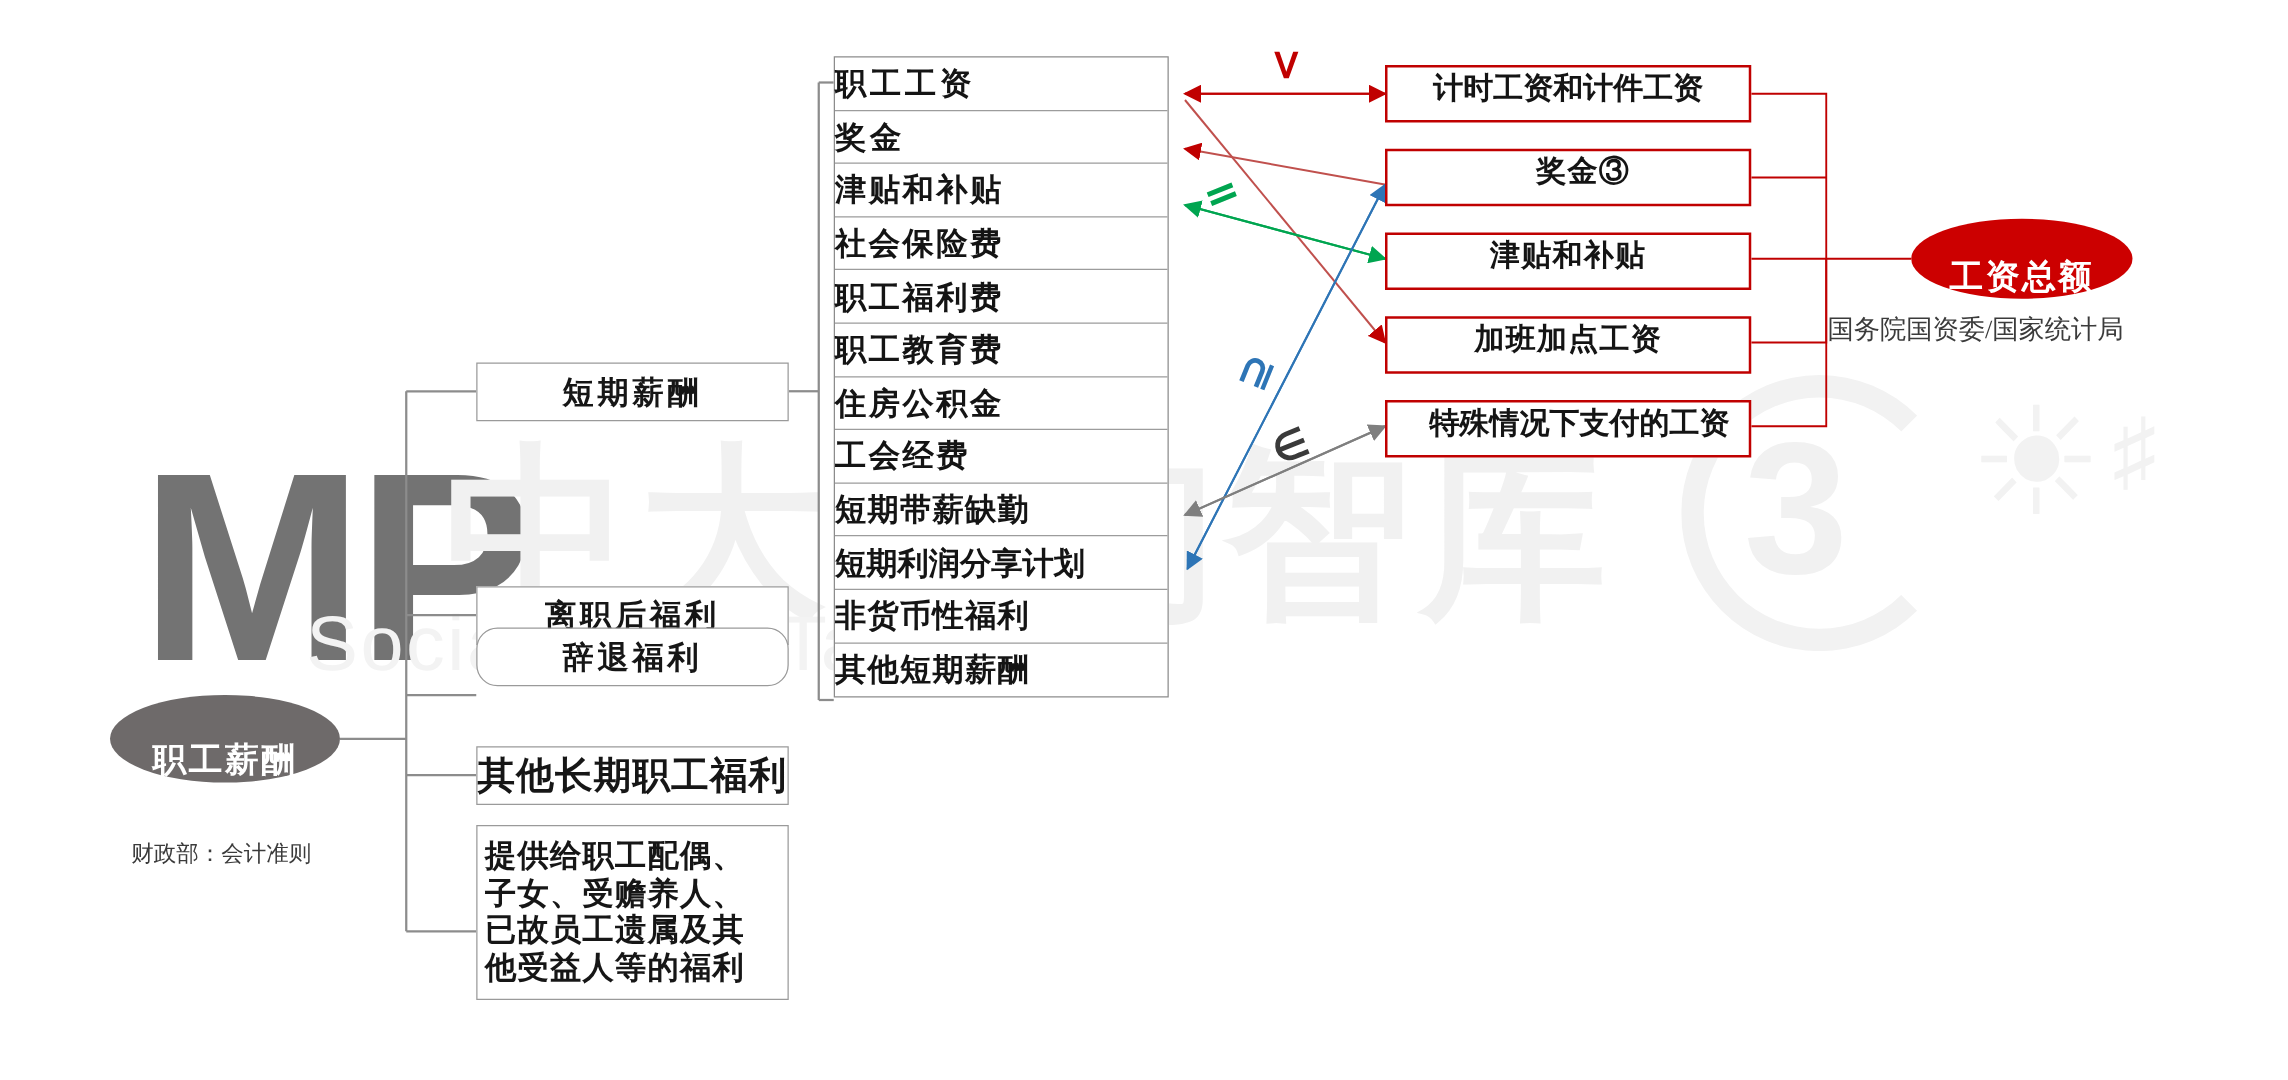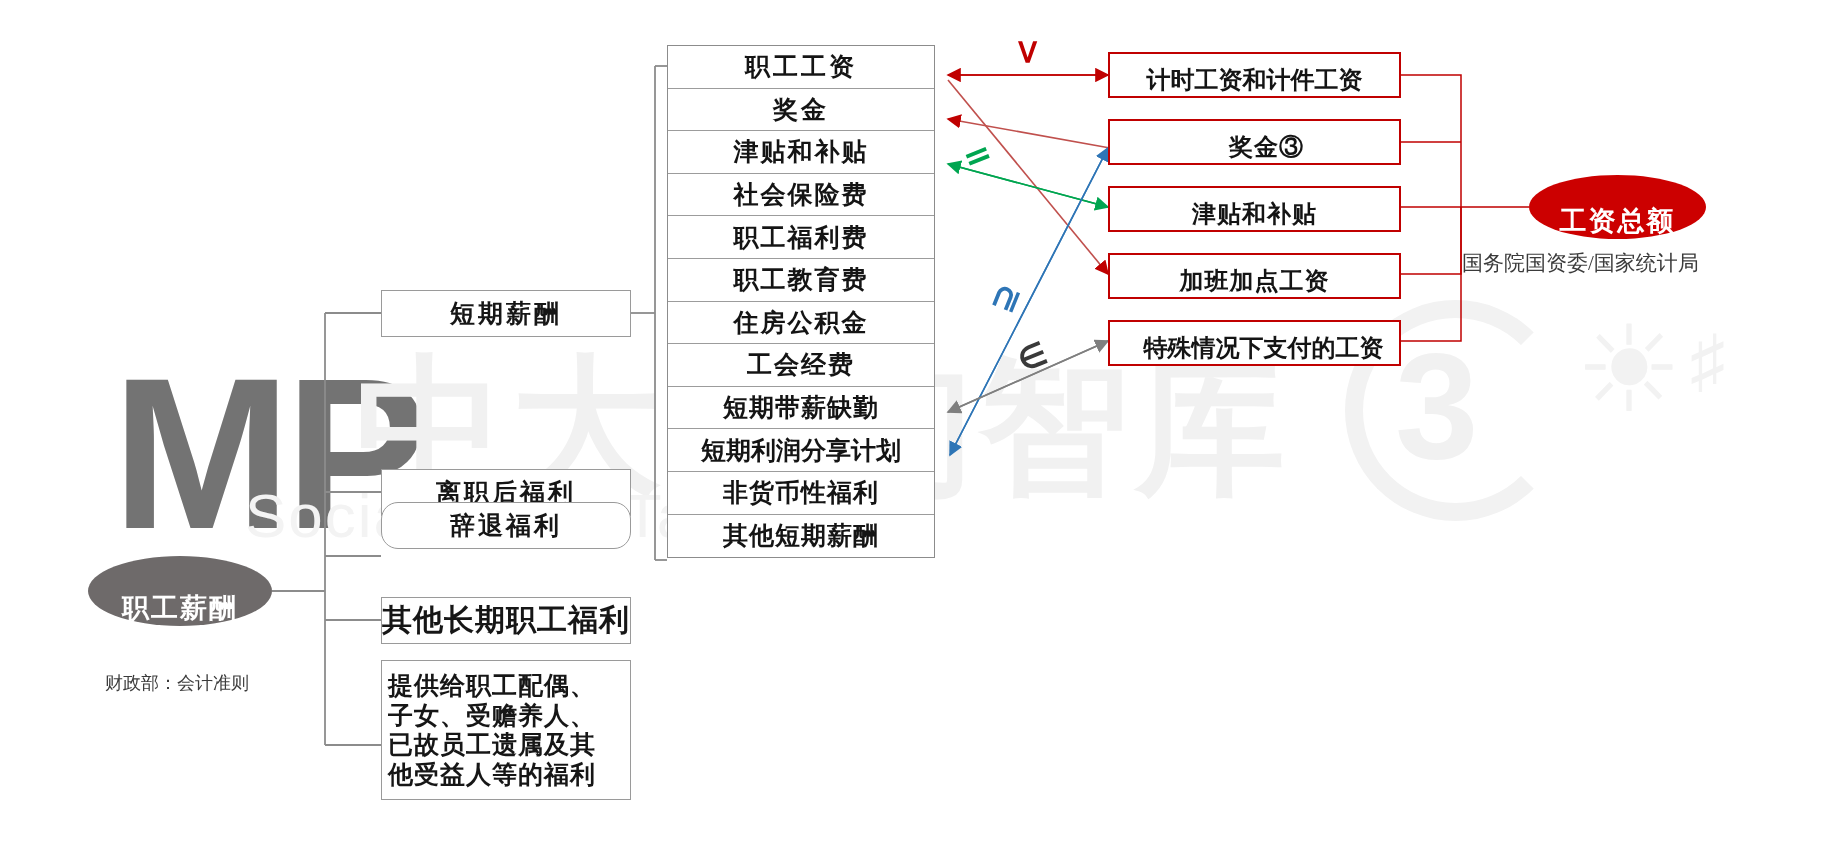--- a/index.html
+++ b/index.html
@@ -37,26 +37,26 @@
 
   .lvl2{position:absolute;border:1.6px solid #9a9a9a;background:#fff;
         display:flex;align-items:center;justify-content:center;
         color:#161616;font-weight:bold;box-sizing:border-box;}
   .lvl2.multi{flex-direction:column;align-items:flex-start;justify-content:center;
         padding-left:6px;line-height:1.18;}
 
   .center-col{position:absolute;left:667px;top:45px;width:268px;
         border:1.6px solid #8c8c8c;background:#fff;box-sizing:border-box;}
   .center-row{height:42.6px;border-bottom:1.3px solid #9c9c9c;
-        display:flex;align-items:center;justify-content:center;
+        display:flex;align-items:center;
         color:#141414;font-weight:bold;box-sizing:border-box;}
   .center-row.last{border-bottom:none;}
 
   .redbox{position:absolute;border:2.2px solid #c00000;background:#fff;
-        display:flex;align-items:flex-end;justify-content:center;
+        display:flex;align-items:flex-start;justify-content:center;
         color:#141414;font-weight:bold;box-sizing:border-box;}
 
   .sym{position:absolute;font-weight:bold;font-family:"DejaVu Sans",sans-serif;}
   svg.lines{position:absolute;left:0;top:0;width:1830px;height:864px;
             pointer-events:none;overflow:visible;}
 </style>
 </head>
 <body>
 
 <div id="stage">

